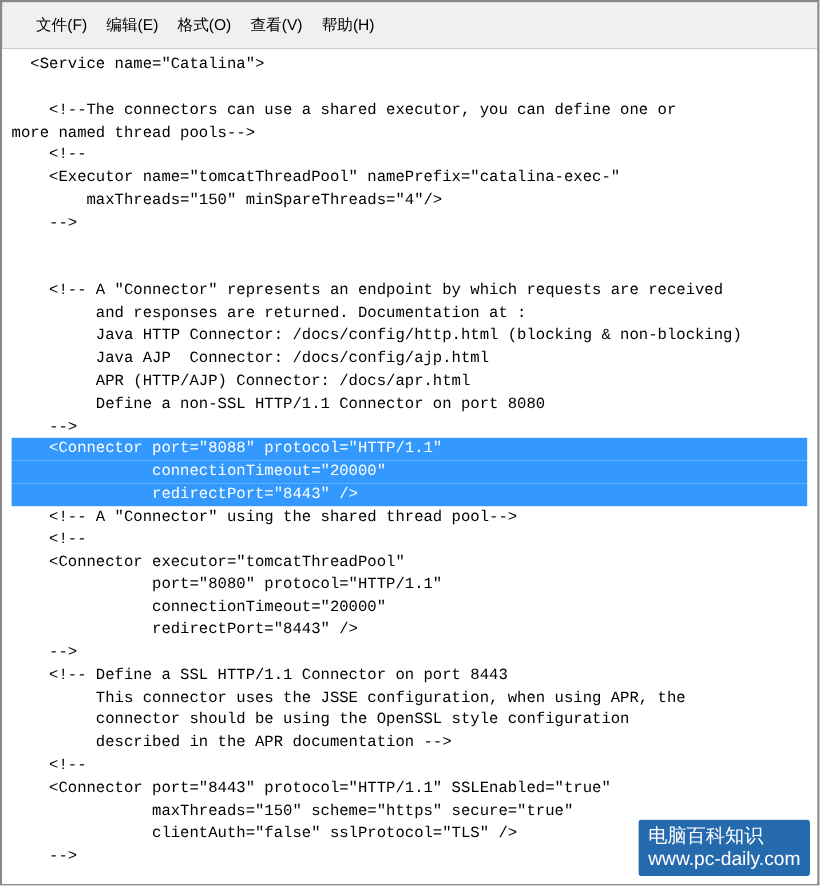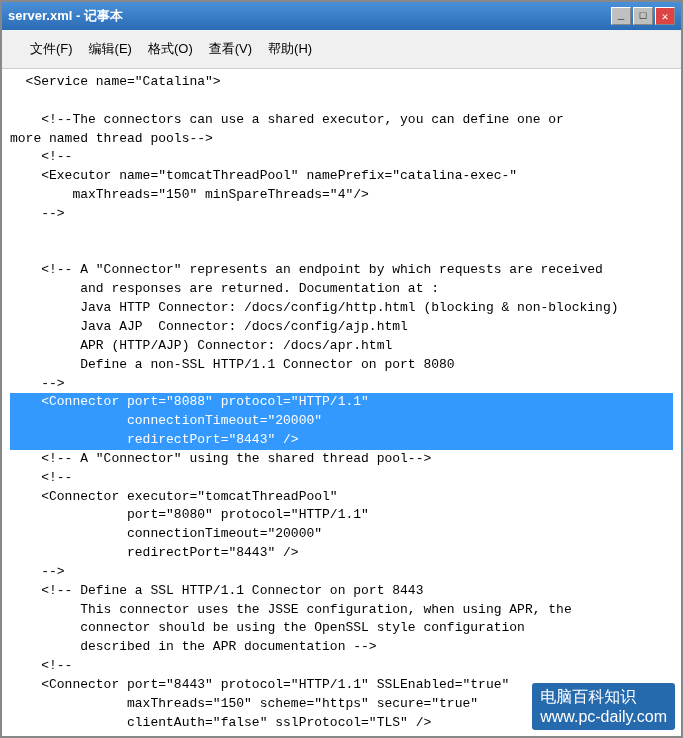--- a/index.html
+++ b/index.html
@@ -139,28 +139,20 @@
       padding: 4px 8px;
       border-radius: 3px;
       pointer-events: none;
     }
   </style>
 </head>
 <body>
 
 <div class="window">
 
-  <div class="title-bar">
-    <span class="title-bar-text">server.xml - 记事本</span>
-    <div class="title-bar-buttons">
-      <div class="tb-btn">_</div>
-      <div class="tb-btn">□</div>
-      <div class="tb-btn close-btn">✕</div>
-    </div>
-  </div>
 
   <div class="menu-bar">
     <span class="menu-item">文件(F)</span>
     <span class="menu-item">编辑(E)</span>
     <span class="menu-item">格式(O)</span>
     <span class="menu-item">查看(V)</span>
     <span class="menu-item">帮助(H)</span>
   </div>
 
   <div class="editor-container">

